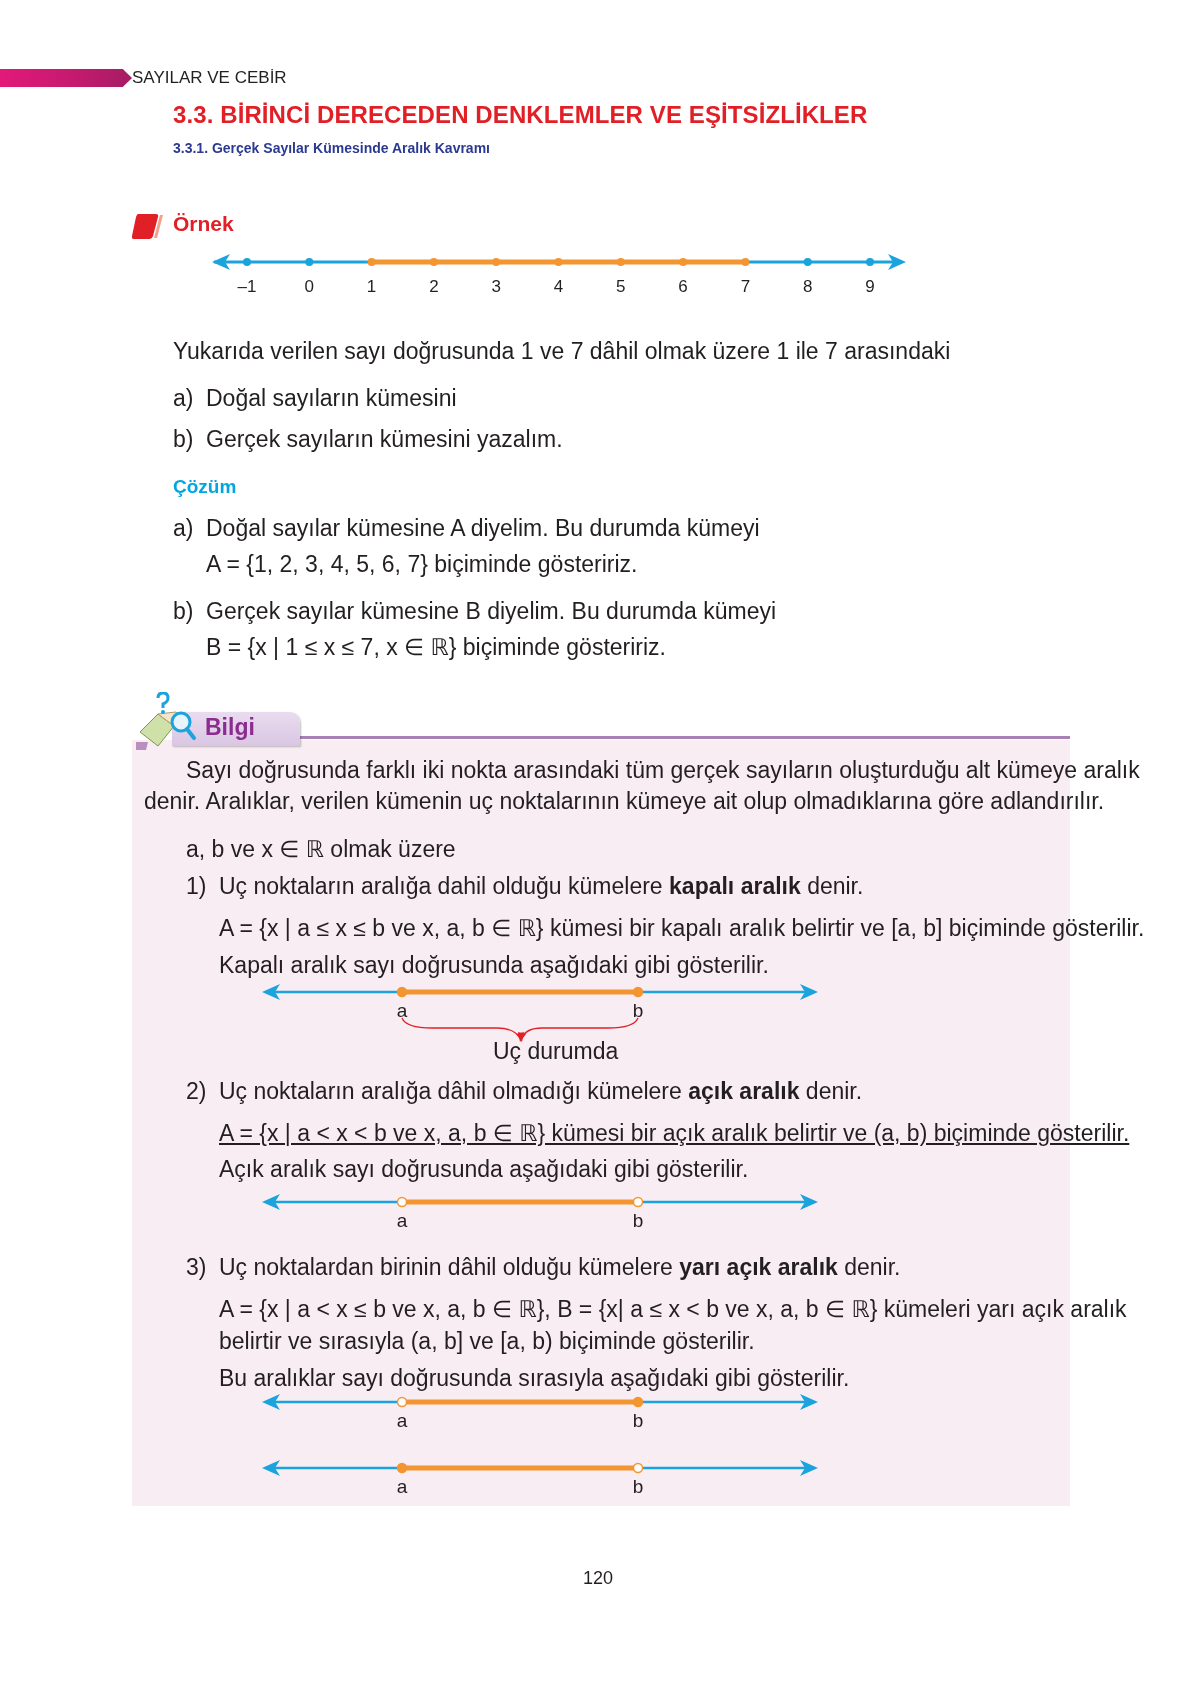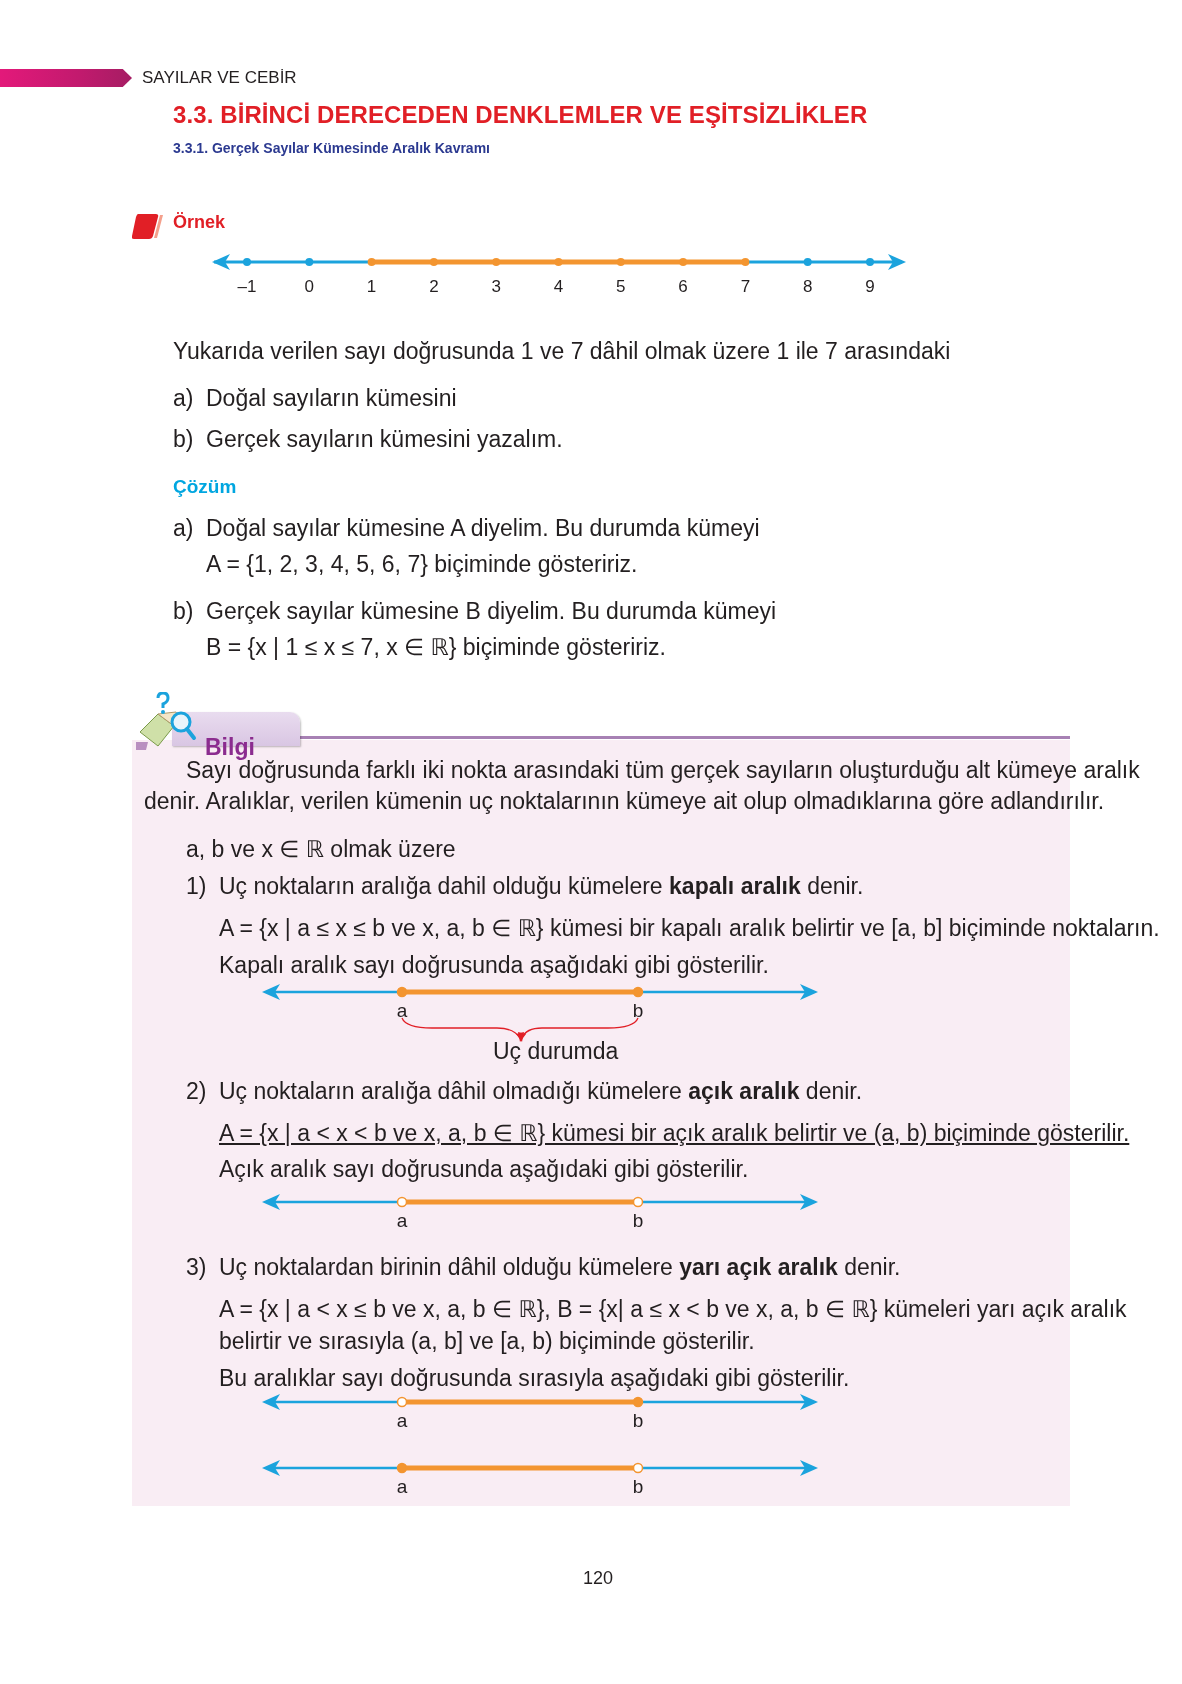--- a/index.html
+++ b/index.html
@@ -6,38 +6,38 @@
     body {
       width: 1182px; height: 1684px; background: #ffffff; position: relative;
       font-family: "Liberation Sans", sans-serif; color: #231f20; overflow: hidden;
     }
     .abs { position: absolute; }
     .section-tab {
       left: 0; top: 69px; width: 132px; height: 18px;
       background: linear-gradient(90deg, #e3197a 0%, #c21a6e 60%, #a51d63 100%);
       clip-path: polygon(0 0, 93% 0, 100% 50%, 93% 100%, 0 100%);
     }
-    .section-label { left: 142px; top: 68px; font-size: 17px; color: #231f20; }
+    .section-label { left: 132px; top: 68px; font-size: 17px; color: #231f20; }
     .h1 { left: 173px; top: 101px; font-size: 24px; font-weight: bold; color: #e11f26; letter-spacing: 0.1px; }
     .h2 { left: 173px; top: 140px; font-size: 14px; font-weight: bold; color: #2b3990; }
     .ornek-icon { left: 132px; top: 212px; width: 34px; height: 28px; }
-    .ornek-label { left: 173px; top: 212px; font-size: 18px; font-weight: bold; color: #e11f26; }
+    .ornek-label { left: 173px; top: 212px; font-size: 21px; font-weight: bold; color: #e11f26; }
     .text { font-size: 23px; color: #231f20; white-space: nowrap; }
     .cozum { left: 173px; top: 476px; font-size: 19px; font-weight: bold; color: #00a6e0; }
     .bilgi-box {
       left: 132px; top: 740px; width: 938px; height: 766px; background: #f9edf4;
     }
     .bilgi-line { left: 300px; top: 736px; width: 770px; height: 3px; background: #a781b4; }
     .bilgi-tab {
       left: 172px; top: 712px; width: 128px; height: 34px;
       background: linear-gradient(180deg, #e9dcef 0%, #d9c6e3 100%);
       border-radius: 4px 10px 0 0;
       box-shadow: 1px 1px 2px rgba(0,0,0,0.25);
     }
-    .bilgi-label { left: 205px; top: 714px; font-size: 23px; font-weight: bold; color: #8b2c8f; margin-top: 20px; }
+    .bilgi-label { left: 205px; top: 714px; font-size: 23px; font-weight: bold; color: #8b2c8f; }
     .bilgi-icon { left: 136px; top: 692px; width: 66px; height: 58px; }
     .page-num { left: 583px; top: 1568px; font-size: 18px; color: #231f20; }
     svg text { font-family: "Liberation Sans", sans-serif; }
     b { font-weight: bold; }
   </style>
 </head>
 <body>
 
 <div class="abs section-tab"></div>
 <div class="abs section-label">SAYILAR VE CEBİR</div>
@@ -106,21 +106,21 @@
   <path d="M0 50 L12 50 L10 58 L0 58 Z" fill="#b98fc0"></path>
 </svg>
 <div class="abs bilgi-label">Bilgi</div>
 
 <div class="abs text" style="left:186px; top:757px;">Sayı doğrusunda farklı iki nokta arasındaki tüm gerçek sayıların oluşturduğu alt kümeye aralık</div>
 <div class="abs text" style="left:144px; top:788px;">denir. Aralıklar, verilen kümenin uç noktalarının kümeye ait olup olmadıklarına göre adlandırılır.</div>
 <div class="abs text" style="left:186px; top:836px;">a, b ve x ∈ ℝ olmak üzere</div>
 
 <div class="abs text" style="left:186px; top:873px;">1)</div>
 <div class="abs text" style="left:219px; top:873px;"><span>Uç noktaların aralığa dahil olduğu kümelere </span><b>kapalı aralık</b><span> denir.</span></div>
-<div class="abs text" style="left:219px; top:915px;">A = {x | a ≤ x ≤ b ve x, a, b ∈ ℝ} kümesi bir kapalı aralık belirtir ve [a, b] biçiminde noktaların.</div>
+<div class="abs text" style="left:219px; top:915px;">A = {x | a ≤ x ≤ b ve x, a, b ∈ ℝ} kümesi bir kapalı aralık belirtir ve [a, b] biçiminde gösterilir.</div>
 <div class="abs text" style="left:219px; top:952px;">Kapalı aralık sayı doğrusunda aşağıdaki gibi gösterilir.</div>
 <svg class="abs" style="left:260px; top:982px;" width="600" height="90" id="closed-line">
     <line x1="8" y1="10" x2="552" y2="10" stroke="#1ba3dd" stroke-width="2.5"></line>
     <path d="M2 10 L20 2 L15 10 L20 18 Z" fill="#1ba3dd"></path>
     <path d="M558 10 L540 2 L545 10 L540 18 Z" fill="#1ba3dd"></path>
     <line x1="142" y1="10" x2="378" y2="10" stroke="#f39530" stroke-width="5"></line>
     <circle cx="142" cy="10" r="4.5" fill="#f39530" stroke="#f39530" stroke-width="1.5"></circle>
     <circle cx="378" cy="10" r="4.5" fill="#f39530" stroke="#f39530" stroke-width="1.5"></circle>
     <text x="142" y="35" font-size="19" fill="#231f20" text-anchor="middle">a</text>
     <text x="378" y="35" font-size="19" fill="#231f20" text-anchor="middle">b</text>

